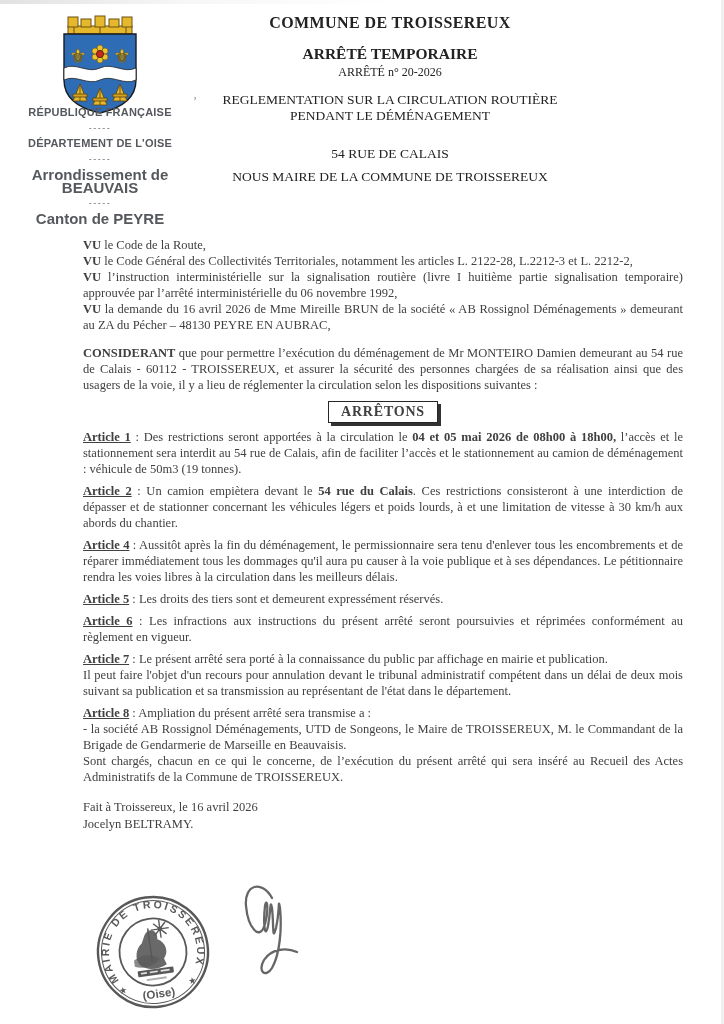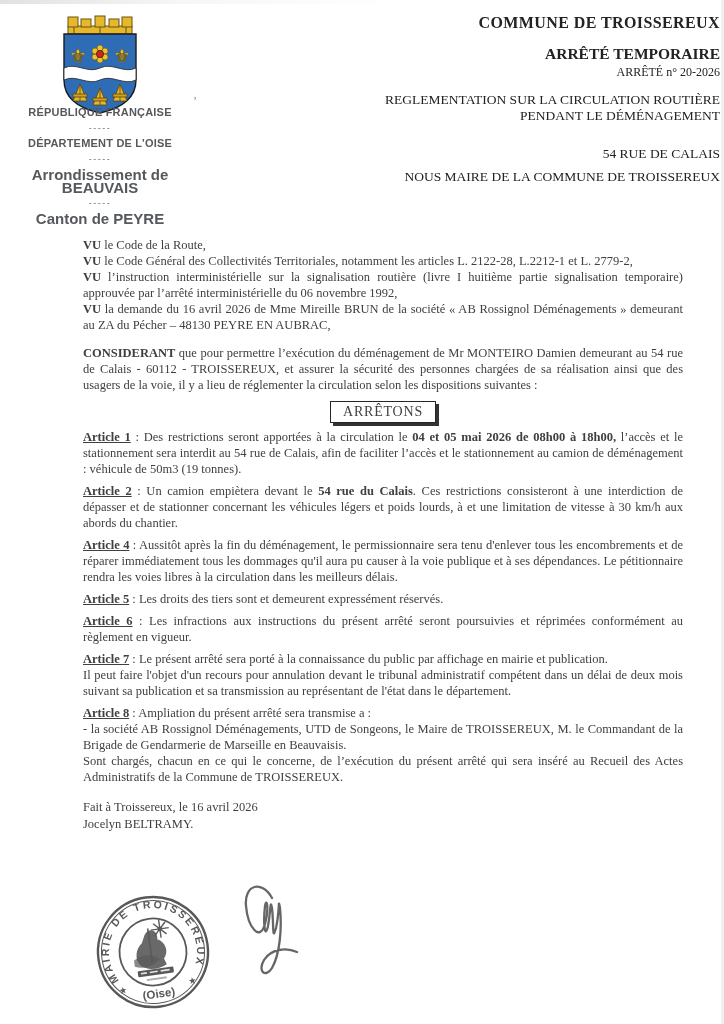--- a/index.html
+++ b/index.html
@@ -14,39 +14,39 @@
   .sidebar{position:absolute;left:8px;top:106px;width:184px;text-align:center;
         font-family:"Liberation Sans",sans-serif;color:#55585c;}
   .sb-caps{font-size:11px;font-weight:700;letter-spacing:.2px;line-height:13px;}
   .sb-sep{font-size:9px;letter-spacing:1.5px;margin:4px 0;color:#6d7073;}
   .sb-reg{font-size:15px;font-weight:700;line-height:13px;}
 
   
   .blason{position:absolute;left:54px;top:12px;}
 
   
-  .header{position:absolute;left:60px;top:14px;width:660px;text-align:right;color:#222;}
+  .header{position:absolute;left:60px;top:14px;width:660px;text-align:center;color:#222;}
   .h-commune{font-size:16px;font-weight:700;letter-spacing:.4px;}
   .h-t1{margin-top:12px;font-size:15.5px;font-weight:700;line-height:19px;}
   .h-t2{font-size:12px;font-weight:400;line-height:19px;}
   .h-s1{margin-top:10px;font-size:13.5px;line-height:16px;}
   .h-s2{font-size:13.5px;line-height:16px;}
   .h-addr{margin-top:22px;font-size:13.5px;}
   .h-auth{margin-top:7px;font-size:13.5px;}
 
   
   .content{position:absolute;left:83px;top:237px;width:600px;
         font-size:12.5px;line-height:16px;text-align:justify;color:#404040;}
   .content b{font-weight:700;}
   .vu-block{margin:0;}
   .considerant{margin:12px 0 0 0;}
   .arretons-wrap{margin-top:8px;text-align:center;}
   .arretons-box{display:inline-block;border:1.5px solid #262626;
         box-shadow:3px 3px 0 #333333;padding:2px 12px;
-        font-size:14px;font-weight:400;letter-spacing:.8px;background:#fff;}
+        font-size:14px;font-weight:700;letter-spacing:.8px;background:#fff;}
   .article{margin:6px 0 0 0;}
   .article:first-of-type{margin-top:17px;}
   .lbl{font-weight:700;text-decoration:underline;}
   .blockline{display:block;}
   .closing{margin-top:14px;}
   .closing div{line-height:16.5px;}
 
   
   .stamp{position:absolute;left:88px;top:890px;}
   .signature{position:absolute;left:210px;top:874px;}
@@ -119,21 +119,21 @@
     <div class="h-t2">ARRÊTÉ n° 20-2026</div>
     <div class="h-s1">REGLEMENTATION SUR LA CIRCULATION ROUTIÈRE</div>
     <div class="h-s2">PENDANT LE DÉMÉNAGEMENT</div>
     <div class="h-addr">54 RUE DE CALAIS</div>
     <div class="h-auth">NOUS MAIRE DE LA COMMUNE DE TROISSEREUX</div>
   </div>
 
   <div class="content">
     <div class="vu-block">
       <div><b>VU</b><span> le Code de la Route,</span></div>
-      <div><b>VU</b><span> le Code Général des Collectivités Territoriales, notamment les articles L. 2122-28, L.2212-1 et L. 2779-2,</span></div>
+      <div><b>VU</b><span> le Code Général des Collectivités Territoriales, notamment les articles L. 2122-28, L.2212-3 et L. 2212-2,</span></div>
       <div><b>VU</b><span> l’instruction interministérielle sur la signalisation routière (livre I huitième partie signalisation temporaire) approuvée par l’arrêté interministérielle du 06 novembre 1992,</span></div>
       <div><b>VU</b><span> la demande du 16 avril 2026 de Mme Mireille BRUN de la société « AB Rossignol Déménagements » demeurant au ZA du Pécher – 48130 PEYRE EN AUBRAC,</span></div>
     </div>
 
     <p class="considerant"><b>CONSIDERANT</b><span> que pour permettre l’exécution du déménagement de Mr MONTEIRO Damien demeurant au 54 rue de Calais - 60112 - TROISSEREUX, et assurer la sécurité des personnes chargées de sa réalisation ainsi que des usagers de la voie, il y a lieu de réglementer la circulation selon les dispositions suivantes :</span></p>
 
     <div class="arretons-wrap">
       <div class="arretons-box">ARRÊTONS</div>
     </div>
 

